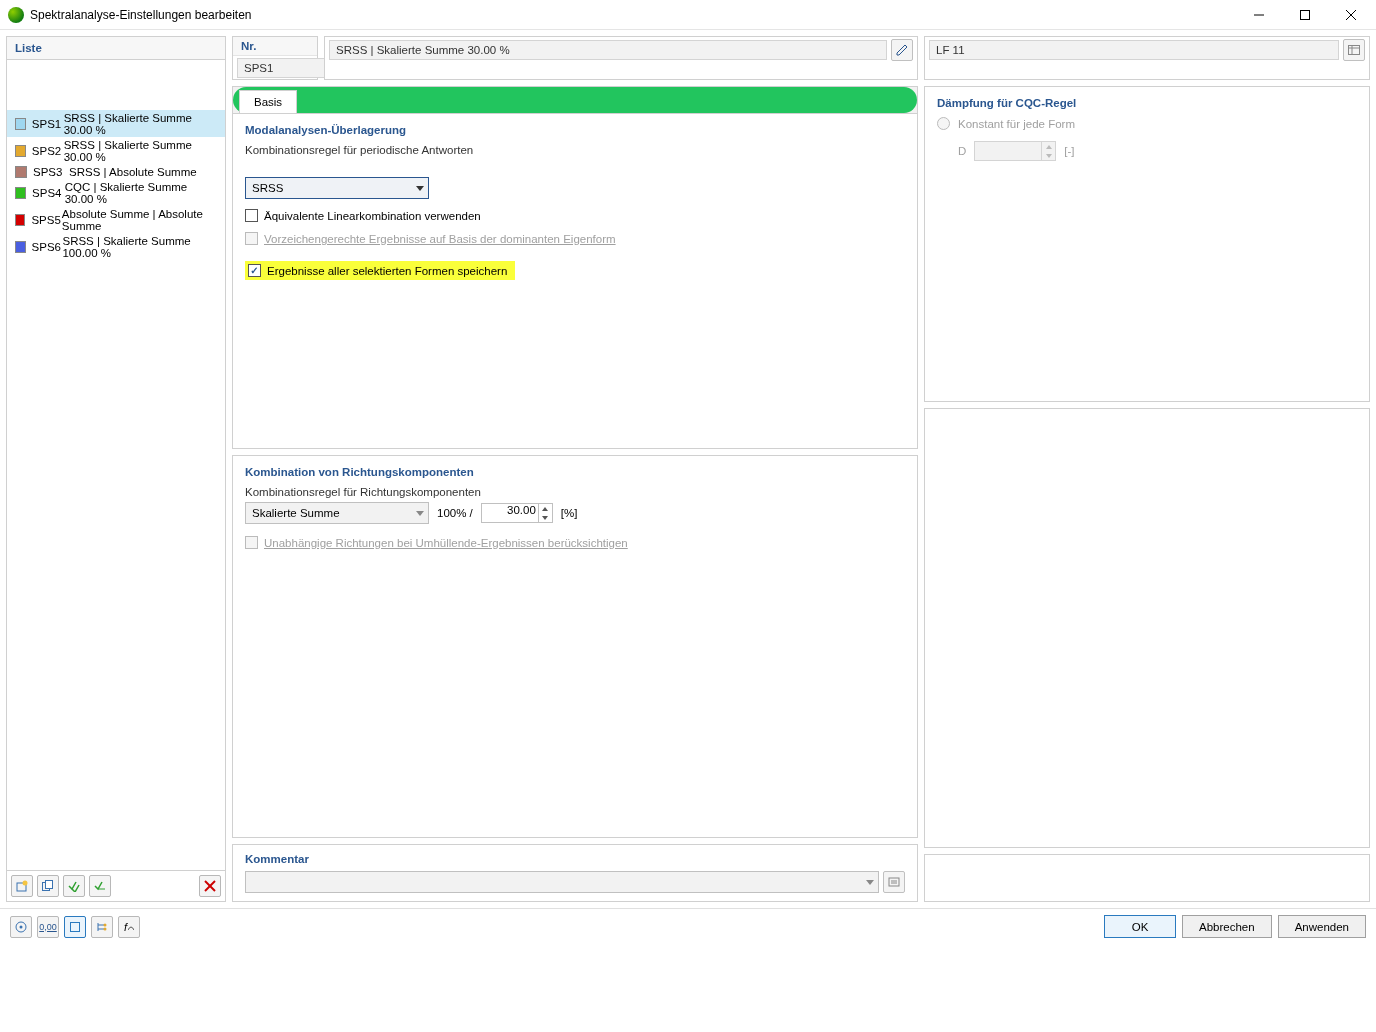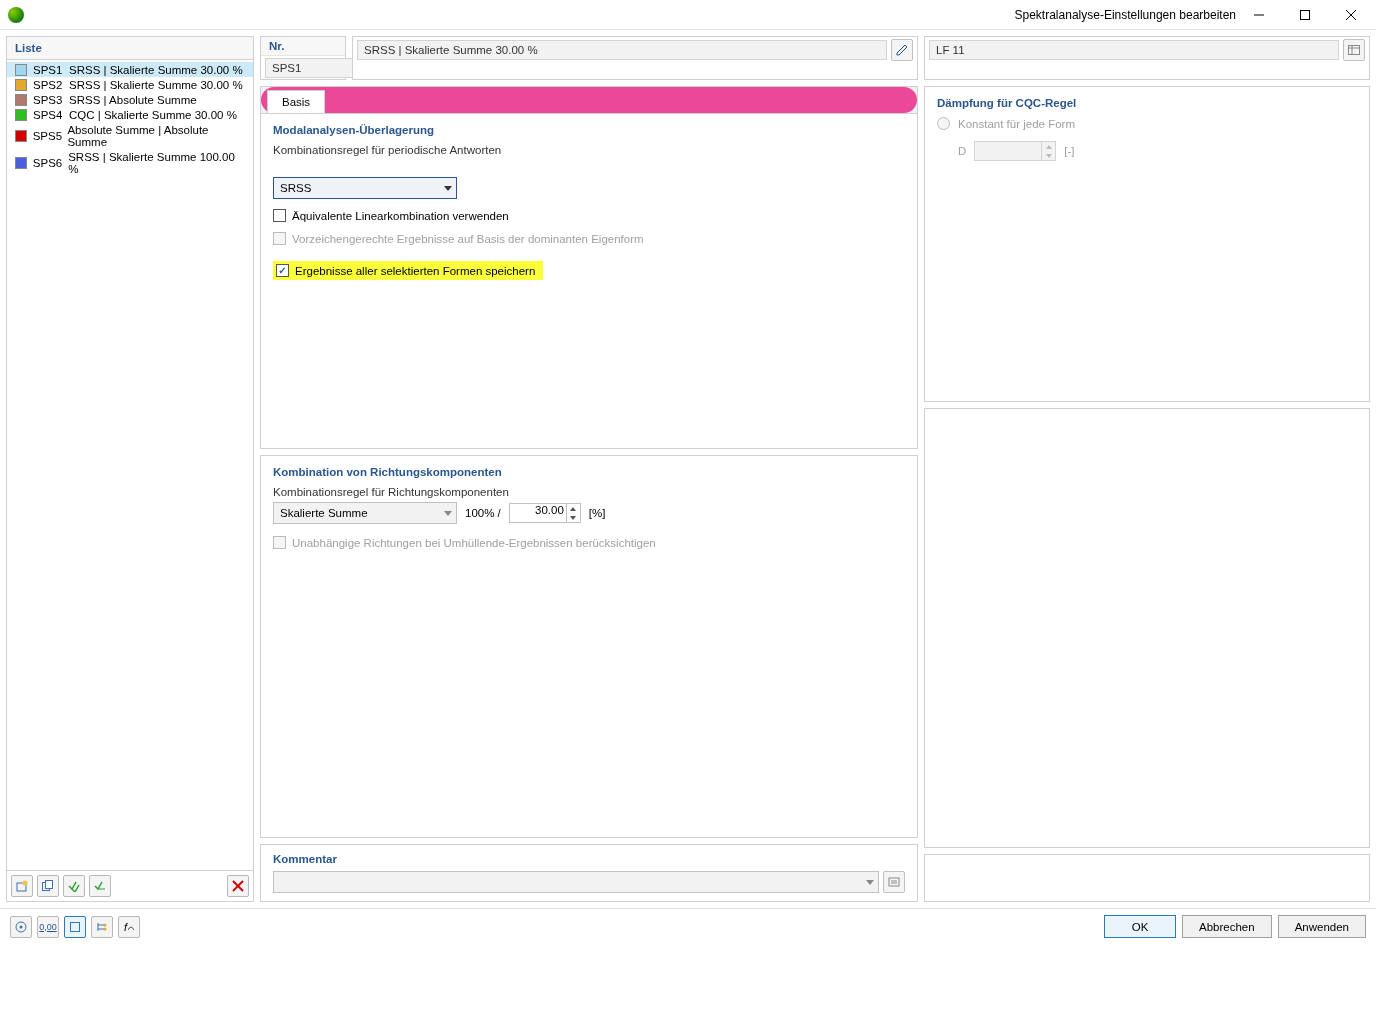--- a/index.html
+++ b/index.html
@@ -1,29 +1,29 @@
 <!DOCTYPE html>
 <html><head>
 <meta charset="utf-8">
 <style>
 * { box-sizing: border-box; margin: 0; padding: 0; font-family: "Segoe UI", Tahoma, sans-serif; font-size: 11.5px; }
 body { background: #ffffff; width: 1376px; height: 1032px; overflow: hidden; }
 
 
 .titlebar { height: 30px; display: flex; align-items: center; padding: 0 2px 0 8px; border-bottom: 1px solid #e5e5e5; }
 .titlebar .app-icon { width: 16px; height: 16px; margin-right: 6px; display:inline-block; background: radial-gradient(circle at 30% 30%, #8fce00, #147e12 70%); border-radius: 50%; }
-.titlebar .title { flex: 1; font-size: 12px; color: #000; text-align: right; }
+.titlebar .title { flex: 1; font-size: 12px; color: #000; }
 .titlebar .winbtn { width: 46px; height: 30px; display: flex; align-items: center; justify-content: center; }
 svg { display:block; }
 
 
 .main { display: flex; height: 878px; padding: 6px; gap: 6px; }
 
 
-.left-panel { width: 248px; border: 1px solid #d0d0d0; display: flex; flex-direction: column; }
+.left-panel { width: 220px; border: 1px solid #d0d0d0; display: flex; flex-direction: column; gap: 48px; }
 .panel-header { background: #f7f7f7; color: #2a568f; font-weight: 600; padding: 5px 8px; border-bottom: 1px solid #d0d0d0; }
 .list { flex: 1; overflow: auto; padding: 2px 0; }
 .list-item { display: flex; align-items: center; padding: 1.5px 8px; cursor: default; }
 .list-item.selected { background: #cceaf7; }
 .color-swatch { width: 12px; height: 12px; border:1px solid #888; margin-right: 6px; }
 .list-item .code { width: 36px; }
 .list-toolbar { display:flex; align-items:center; padding: 4px; border-top: 1px solid #d0d0d0; gap:4px; }
 .toolbtn { width:22px; height:22px; border:1px solid #b8b8b8; background:#f4f4f4; display:flex; align-items:center; justify-content:center; border-radius:2px; }
 .toolbtn.danger svg { stroke:#cc0000; }
 .spacer { flex:1; }
@@ -37,29 +37,29 @@
 .box-assigned { width:446px; }
 .field-label { background:#f7f7f7; color:#2a568f; font-weight:600; padding:3px 8px; font-size:11.5px; border-bottom:1px solid #e5e5e5; }
 .field-body { display:flex; align-items:center; padding:2px 4px; gap:4px; }
 .text-input { flex:1; background:#f2f2f2; border:1px solid #d4d4d4; padding:3px 6px; color:#333; }
 .iconbtn { width:22px; height:22px; border:1px solid #c0c0c0; background:#f4f4f4; display:flex; align-items:center; justify-content:center; border-radius:2px; }
 
 
 .body-row { flex:1; display:flex; gap:6px; }
 .main-col { flex:1; display:flex; flex-direction:column; gap:6px; }
 .tab-area { border:1px solid #d0d0d0; background:#f2f2f2; display:flex; flex-direction:column; }
-.tab-strip { display:flex; background:#ec4899; padding-left:6px;border-radius:13px; }
+.tab-strip { display:flex; background:#22c55e; padding-left:6px;border-radius:13px; }
 .tab { padding:5px 14px; background:#fff; border:1px solid #d0d0d0; border-bottom:none; margin-top:3px; font-size:11.5px; }
 .tab-content { background:#fff; flex:1; padding:10px 12px; border-top:1px solid #d0d0d0; }
 
 .section-title { color:#2a568f; font-weight:600; margin-bottom:8px; }
 .form-label { color:#333; margin-bottom:4px; display:block; }
 .combo { width:184px; height:22px; border:1px solid #2a568f; background:#eff2f6; display:flex; align-items:center; justify-content:space-between; padding:0 4px 0 6px;margin-top:21px; }
 .check-row { display:flex; align-items:center; gap:6px; margin-top:10px; }
-.check-row.disabled { color:#a0a0a0; }
+.check-row.disabled { color:#a0a0a0;text-decoration:underline; }
 .check-row.hl { background:#faff3a; padding:3px 8px 3px 3px; width:fit-content; margin-top:16px; }
 .checkbox { width:13px; height:13px; border:1px solid #555; background:#fff; display:flex; align-items:center; justify-content:center; }
 .checkbox.disabled { border-color:#bbb; background:#f5f5f5; }
 .checkbox.checked::after { content:"✓"; font-size:10px; line-height:1; color:#2a568f; font-weight:bold; }
 
 .group-box { border:1px solid #d0d0d0; background:#fff; padding:10px 12px; }
 .group-box.grow { flex:1; }
 
 
 .dir-row { display:flex; align-items:center; gap:8px; margin-top:4px; }

